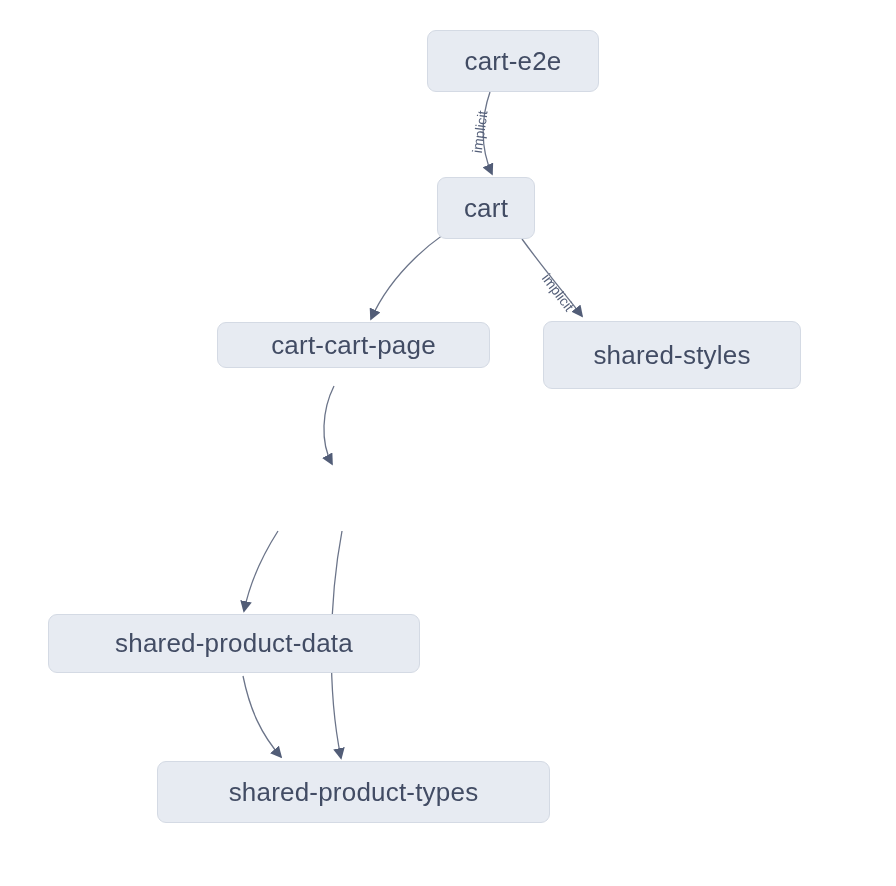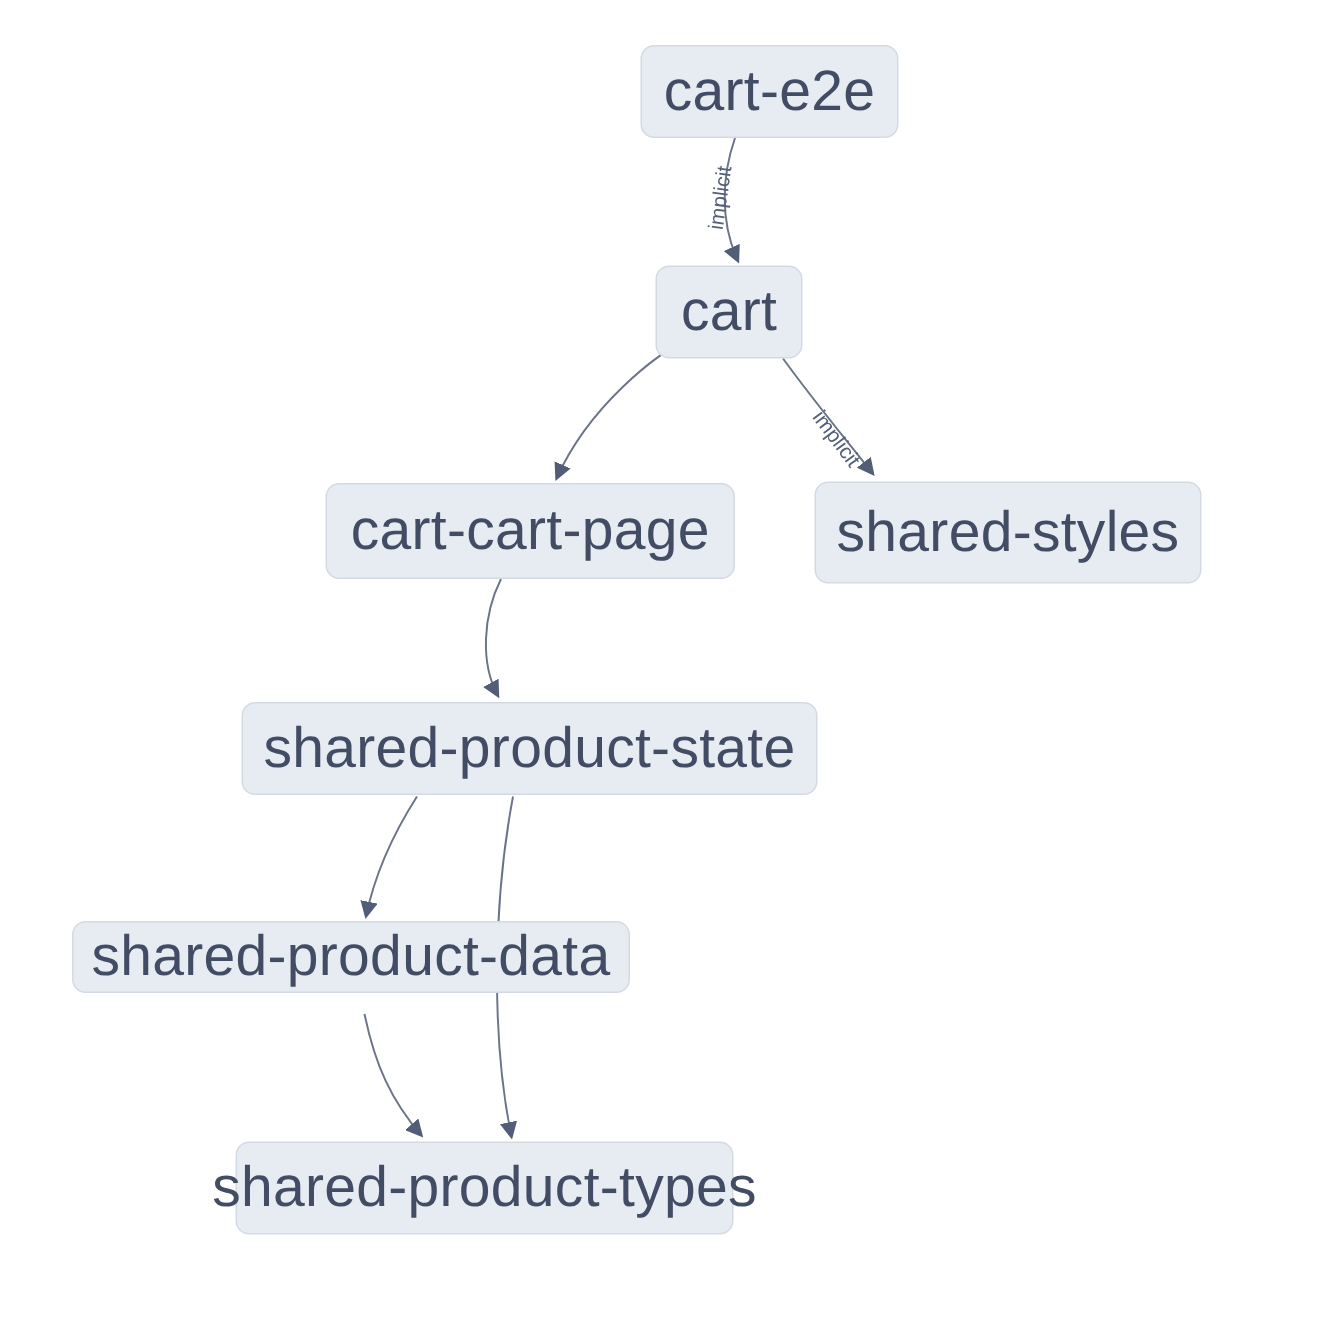--- a/index.html
+++ b/index.html
@@ -37,33 +37,33 @@
     position: absolute;
     z-index: 2;
     display: flex;
     align-items: center;
     justify-content: center;
     background: #e7ebf2;
     border: 1px solid #d4dae4;
     border-radius: 9px;
     box-sizing: border-box;
     color: #424c64;
-    font-size: 38px;
+    font-size: 26px;
     letter-spacing: 0.2px;
     cursor: pointer;
     white-space: nowrap;
   }
   
   .n-cart-e2e              { left: 427px; top:  30px; width: 172px; height: 62px; }
   .n-cart                  { left: 437px; top: 177px; width:  98px; height: 62px; }
-  .n-cart-cart-page        { left: 217px; top: 322px; width: 273px; height: 64px; }
+  .n-cart-cart-page        { left: 217px; top: 322px; width: 273px; height: 46px; }
   .n-shared-styles         { left: 543px; top: 321px; width: 258px; height: 68px; }
   .n-shared-product-state  { left: 161px; top: 468px; width: 384px; height: 62px; }
-  .n-shared-product-data   { left:  48px; top: 614px; width: 372px; height: 48px; }
-  .n-shared-product-types  { left: 157px; top: 761px; width: 332px; height: 62px; }
+  .n-shared-product-data   { left:  48px; top: 614px; width: 372px; height: 59px; }
+  .n-shared-product-types  { left: 157px; top: 761px; width: 393px; height: 62px; }
 </style>
 </head>
 <body>
 
 <div class="canvas">
 
   <svg class="edges-layer" viewBox="0 0 896 886" xmlns="http://www.w3.org/2000/svg">
     <defs>
       <marker id="arrow" viewBox="0 0 10 10" refX="8.5" refY="5" markerWidth="9" markerHeight="9" orient="auto-start-reverse">
         <path d="M0 0 L10 5 L0 10 z" fill="#525d77"></path>
@@ -87,23 +87,20 @@
   </div>
   <div class="node n-cart">
     <span>cart</span>
   </div>
   <div class="node n-cart-cart-page">
     <span>cart-cart-page</span>
   </div>
   <div class="node n-shared-styles">
     <span>shared-styles</span>
   </div>
-  <div class="node n-shared-product-state">
-    <span>shared-product-state</span>
-  </div>
   <div class="node n-shared-product-data">
     <span>shared-product-data</span>
   </div>
   <div class="node n-shared-product-types">
     <span>shared-product-types</span>
   </div>
 
 </div>
 
 </body></html>

